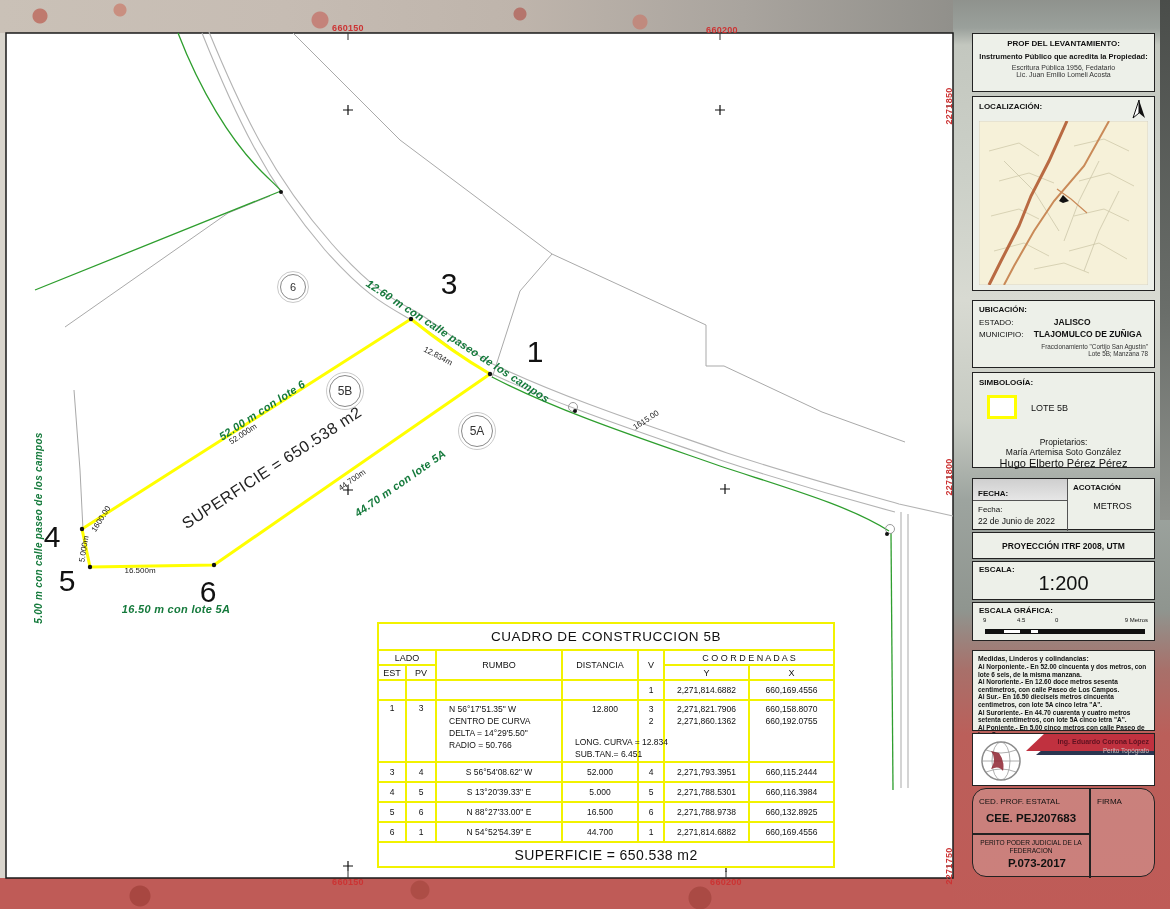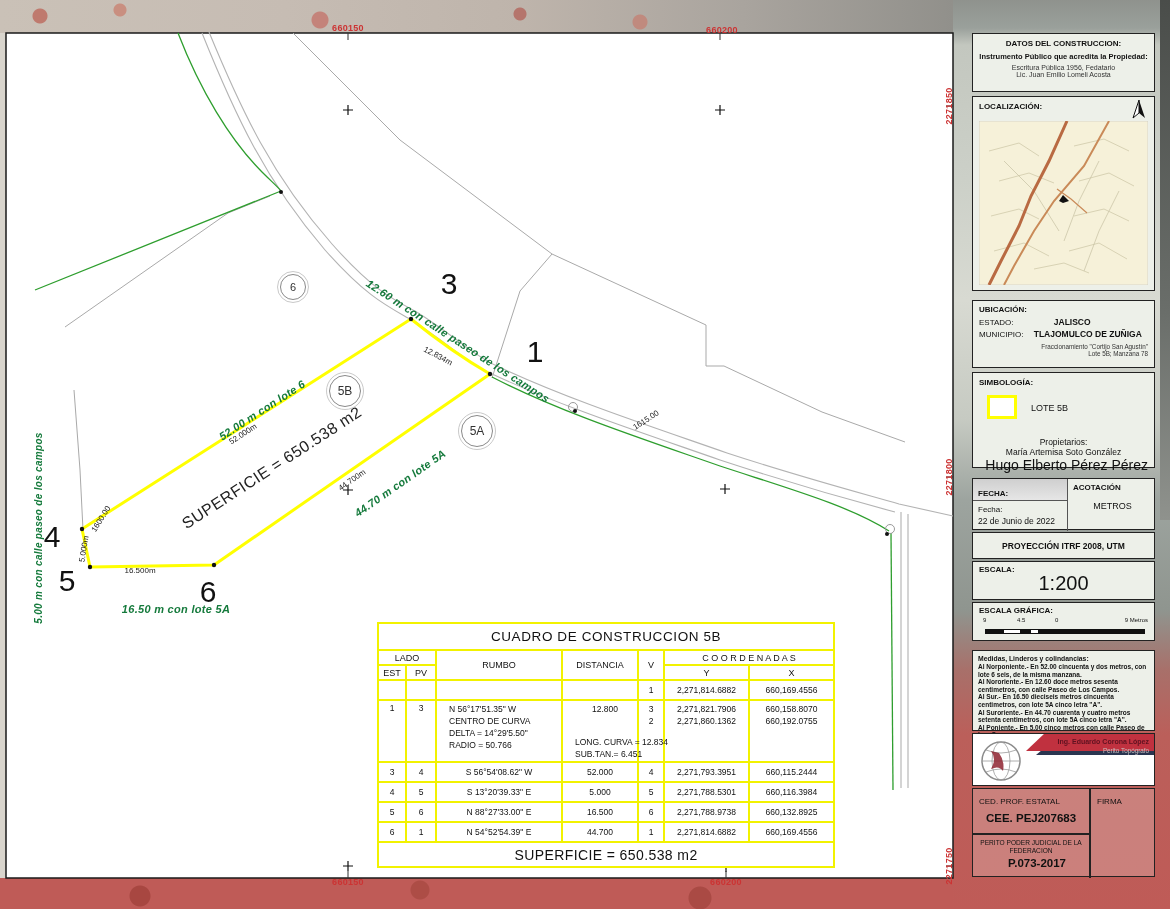--- a/index.html
+++ b/index.html
@@ -56,21 +56,21 @@
   #ctable .footer-cell { font-size:14px; height:25px; letter-spacing:.4px; }
   #ctable .r { height:20px; }
 
   
   .panel { position:absolute; left:972px; width:183px; border:1.2px solid #222; background:#edf0e9; color:#111; }
   .panel .ttl { font-size:8px; font-weight:bold; }
   .ctr { text-align:center; }
 
   .scale-seg { position:absolute; height:5px; border:1px solid #111; }
 
-  .cert { background:rgba(245,235,233,0.25); }
+  .cert { background:rgba(245,235,233,0.25);border-radius:14px; }
 </style>
 </head>
 <body>
 
 <div class="abs bk-top"></div>
 <div class="abs bk-right"></div>
 <div class="abs bk-right-edge"></div>
 <div class="abs bk-bottom"></div>
 <div class="abs bk-left"></div>
 
@@ -277,21 +277,21 @@
     <td>2,271,814.6882</td>
     <td>660,169.4556</td>
   </tr>
   <tr>
         <td colspan="7" class="footer-cell">SUPERFICIE = 650.538 m2</td>
       </tr>
 </tbody>
   </table>
 
 <div class="panel" style="top:33px; height:59px; padding:5px 4px;">
-  <div class="ttl ctr">DATOS DEL CONSTRUCCION:</div>
+  <div class="ttl ctr">PROF DEL LEVANTAMIENTO:</div>
   <div class="ctr" style="font-size:7.5px; font-weight:bold; margin-top:4px;">Instrumento Público que acredita la Propiedad:</div>
   <div class="ctr" style="font-size:7px; margin-top:3px; color:#333;">Escritura Pública 1956, Fedatario</div>
   <div class="ctr" style="font-size:7px; color:#333;">Lic. Juan Emilio Lomeli Acosta</div>
 </div>
 
 <div class="panel" style="top:96px; height:195px; padding:5px 6px;">
   <div class="ttl">LOCALIZACIÓN:</div>
   <svg width="22" height="22" style="position:absolute; right:4px; top:2px;">
     <polygon points="11,1 17,19 11,14" fill="#111"></polygon>
     <polygon points="11,1 5,19 11,14" fill="#fff" stroke="#111" stroke-width="1"></polygon>
@@ -337,21 +337,21 @@
   <div style="font-size:6.3px; margin-top:4px; text-align:right; color:#333;">Fraccionamiento "Cortijo San Agustín"</div>
   <div style="font-size:6.3px; text-align:right; color:#333;">Lote 5B; Manzana 78</div>
 </div>
 
 <div class="panel" style="top:372px; height:96px; padding:5px 6px;">
   <div class="ttl">SIMBOLOGÍA:</div>
   <div style="position:absolute; left:14px; top:22px; width:30px; height:24px; border:3px solid #ffff00; background:#fff;"></div>
   <div style="position:absolute; left:58px; top:30px; font-size:9px;">LOTE 5B</div>
   <div class="ctr" style="margin-top:50px; font-size:8.5px;">Propietarios:</div>
   <div class="ctr" style="font-size:8.5px;">María Artemisa Soto González</div>
-  <div class="ctr" style="font-size:14px;text-align:right;">Hugo Elberto Pérez Pérez</div>
+  <div class="ctr" style="font-size:11px;">Hugo Elberto Pérez Pérez</div>
 </div>
 
 <div class="panel" style="top:478px; height:52px; padding:0;">
   <div style="position:absolute; left:0; top:0; width:95px; height:22px; background:linear-gradient(180deg,#cfcfcf,#e6e6e6); border-bottom:1px solid #555; padding:3px 5px;">
     <span class="ttl">FECHA:</span>
   </div>
   <div style="position:absolute; left:0; top:0; width:95px; height:52px; border-right:1px solid #555;"></div>
   <div style="position:absolute; left:5px; top:26px; font-size:8px;">Fecha:</div>
   <div style="position:absolute; left:5px; top:37px; font-size:8.5px;">22 de Junio de 2022</div>
   <div style="position:absolute; left:100px; top:4px;" class="ttl">ACOTACIÓN</div>

